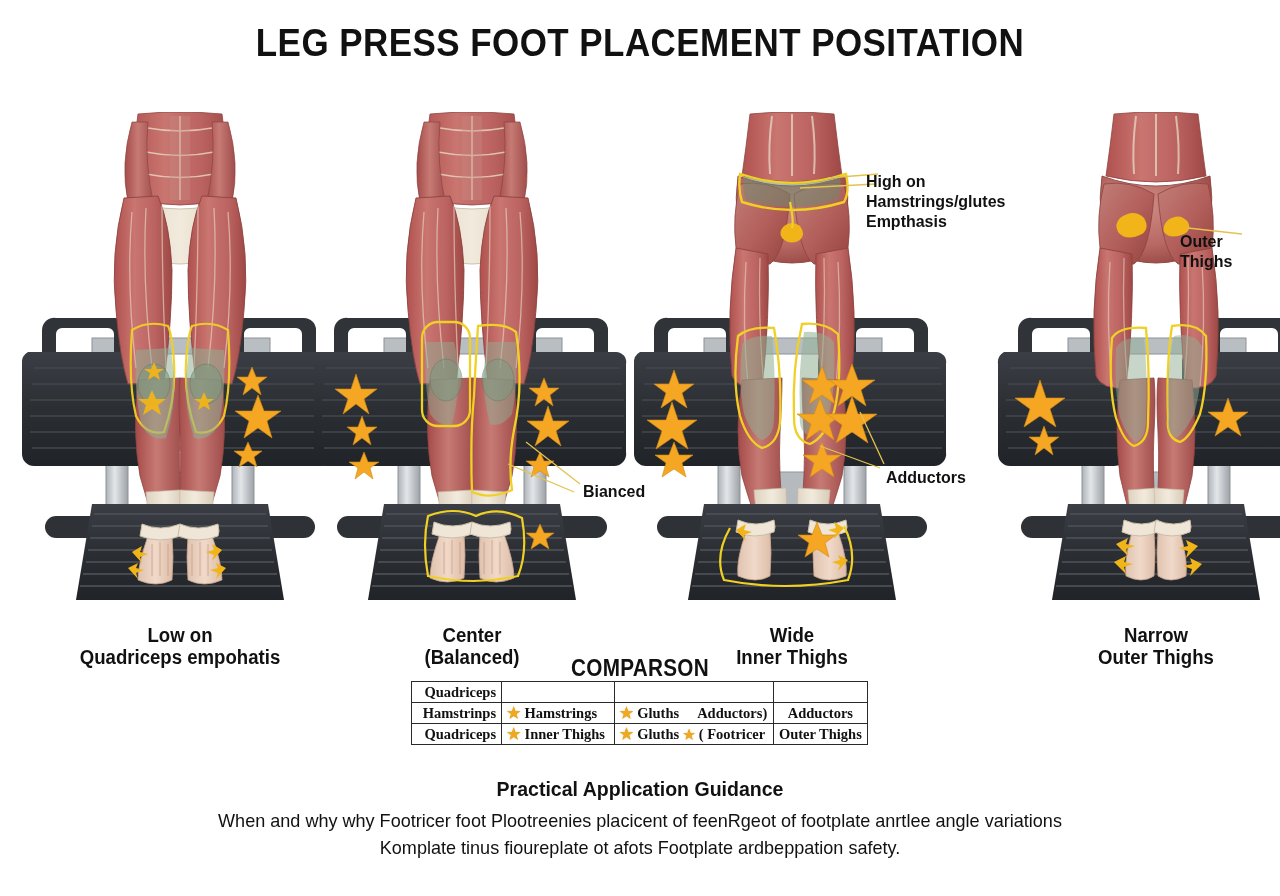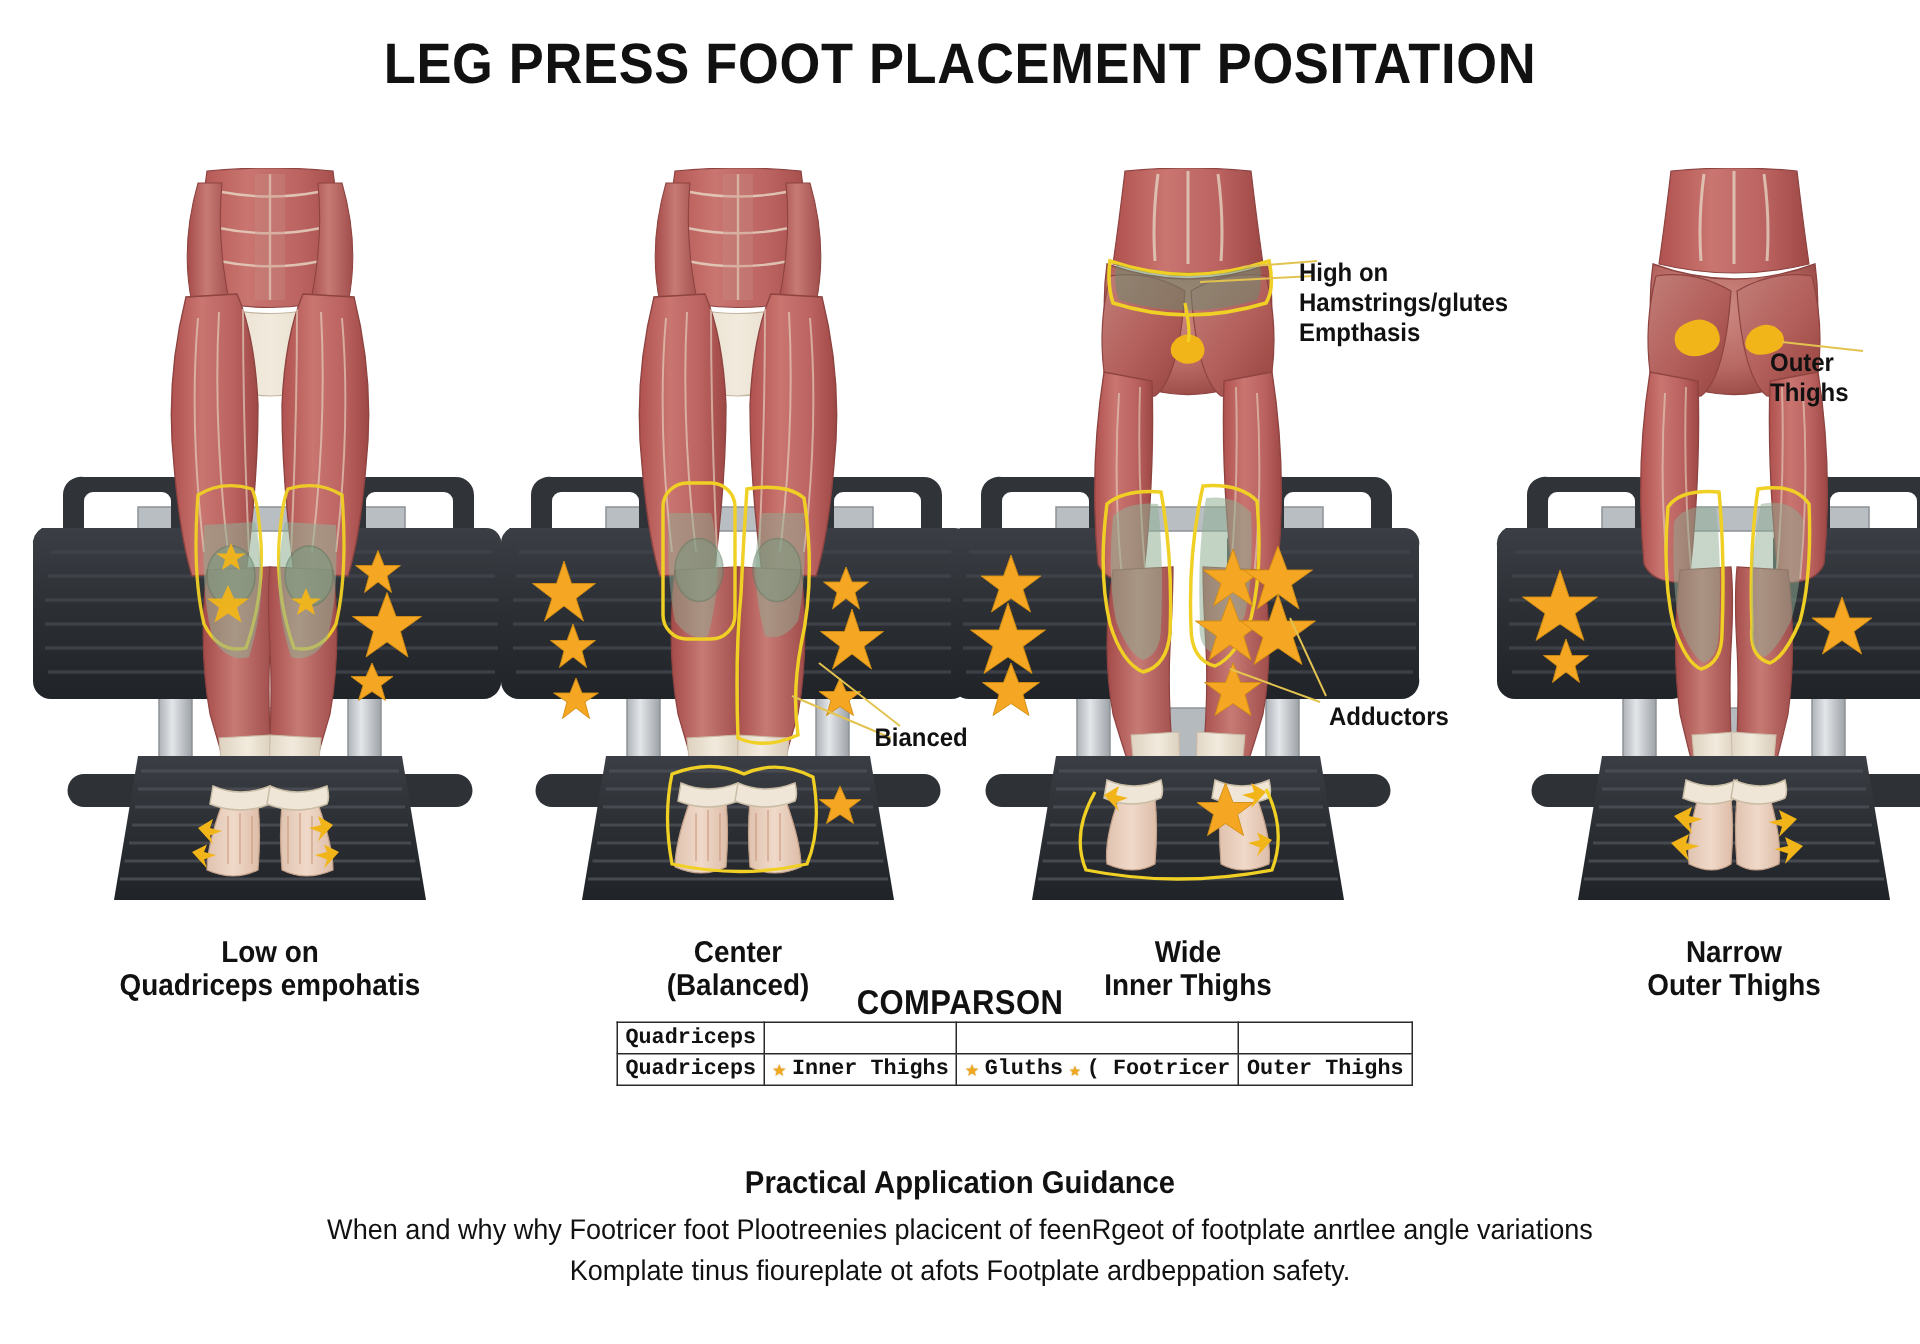--- a/index.html
+++ b/index.html
@@ -34,21 +34,21 @@
     position:absolute;top:655px;left:0;width:1280px;text-align:center;
     font-size:23px;font-weight:bold;letter-spacing:.3px;
     font-family:"Liberation Sans Narrow","Liberation Sans",sans-serif;transform:scaleX(.9);
   }
   #cmp-table{
     position:absolute;top:681px;left:411px;width:457px;
     border-collapse:collapse;background:#fff;
   }
   #cmp-table td{
     border:1.4px solid #2a2a2a;height:20px;padding:0 5px;
-    font-family:Liberation Mono, monospace;
+    font-family:Liberation Serif, serif;
     font-size:14.5px;font-weight:600;white-space:nowrap;transform-origin:center;
   }
   .c1{width:104px;text-align:right;}
   .c2{width:118px;}
   .c3{width:150px;}
   .c4{width:85px;text-align:center;}
   .cellwrap{display:flex;align-items:center;gap:4px;}
   .star{color:#f0a91e;font-size:15px;line-height:1;text-shadow:0 0 1px #b97d07;}
   .star.sm{font-size:13px;}
   
@@ -242,21 +242,21 @@
         <polygon points="132,278 136,287 146,287 138,293 141,303 132,297 123,303 126,293 118,287 128,287"></polygon>
         <polygon points="184,280 187,287 194,287 188,291 190,298 184,294 178,298 180,291 174,287 181,287"></polygon>
       </g>
     </svg>
     <div class="caption">
       <div>Low on</div>
       <div>Quadriceps empohatis</div>
     </div>
   </div>
 
-  <div class="panel" style="left:332px;">
+  <div class="panel" style="left:312px;">
     <svg width="320" height="510" viewBox="0 0 320 510">
       <rect x="72" y="226" width="178" height="16" fill="#b9bec3" stroke="#8d9297" stroke-width="1"></rect>
       <rect x="86" y="350" width="22" height="112" fill="url(#gFrame)" stroke="#8d9297"></rect>
       <rect x="212" y="350" width="22" height="112" fill="url(#gFrame)" stroke="#8d9297"></rect>
       <rect x="140" y="360" width="40" height="100" fill="#b5babf" stroke="#90959a"></rect>
       <path d="M8 240 h112 a10 10 0 0 1 10 10 v92 a12 12 0 0 1 -12 12 H14 a12 12 0 0 1 -12 -12 v-90 a12 12 0 0 1 6 -12 z" fill="url(#gPlate)"></path>
       <g stroke="#41454b" stroke-width="2.2" opacity=".85">
         <line x1="14" y1="256" x2="124" y2="256"></line>
           <line x1="12" y1="272" x2="126" y2="272"></line>
         <line x1="10" y1="288" x2="128" y2="288"></line>
@@ -597,20 +597,38 @@
 
 <div id="cmp-title">COMPARSON</div>
 
 <table id="cmp-table">
   <tbody>
     <tr>
       <td class="c1">Quadriceps</td>
       <td class="c2"></td>
       <td class="c3"></td>
       <td class="c4"></td>
+    </tr>
+    <tr>
+      <td class="c1">Hamstrinps</td>
+      <td class="c2">
+        <span class="cellwrap">
+          <span class="star">★</span>
+          <span>Hamstrings</span>
+        </span>
+      </td>
+      <td class="c3">
+        <span class="cellwrap">
+          <span class="star">★</span>
+          <span>Gluths</span>
+          <span style="width:10px"></span>
+          <span>Adductors)</span>
+        </span>
+      </td>
+      <td class="c4">Adductors</td>
     </tr>
     <tr>
       <td class="c1">Quadriceps</td>
       <td class="c2">
         <span class="cellwrap">
           <span class="star">★</span>
           <span>Inner Thighs</span>
         </span>
       </td>
       <td class="c3">

